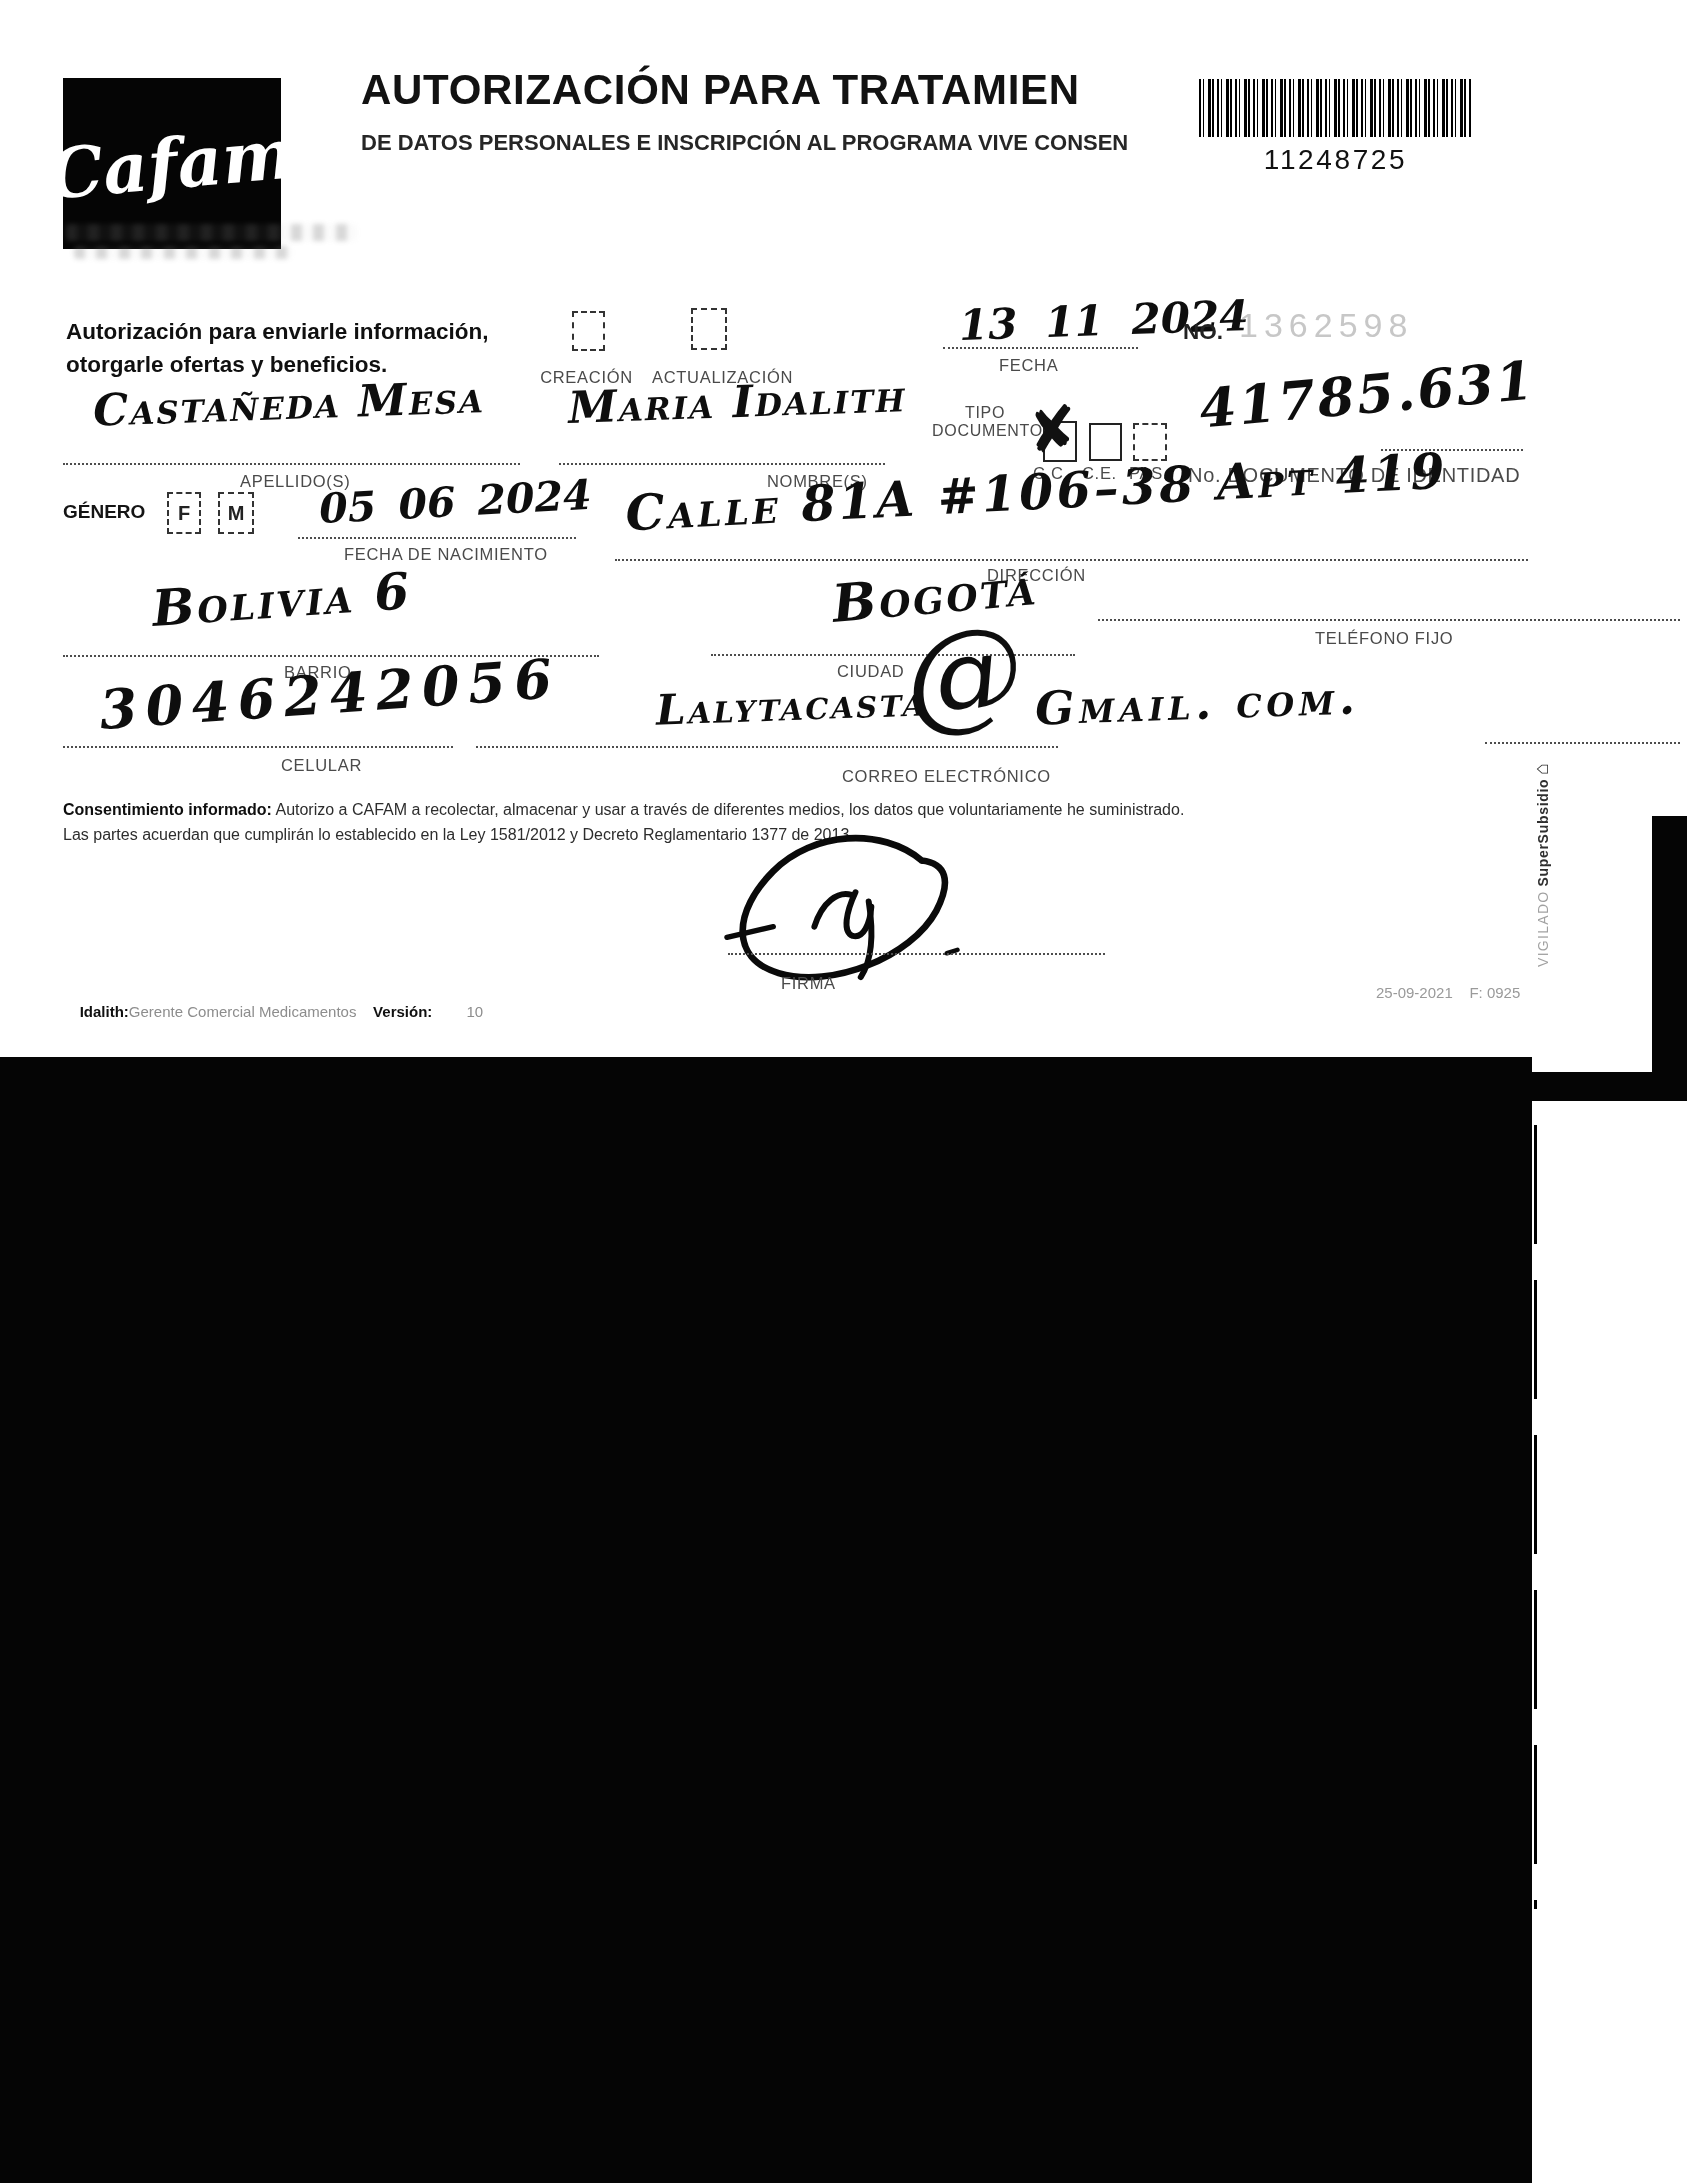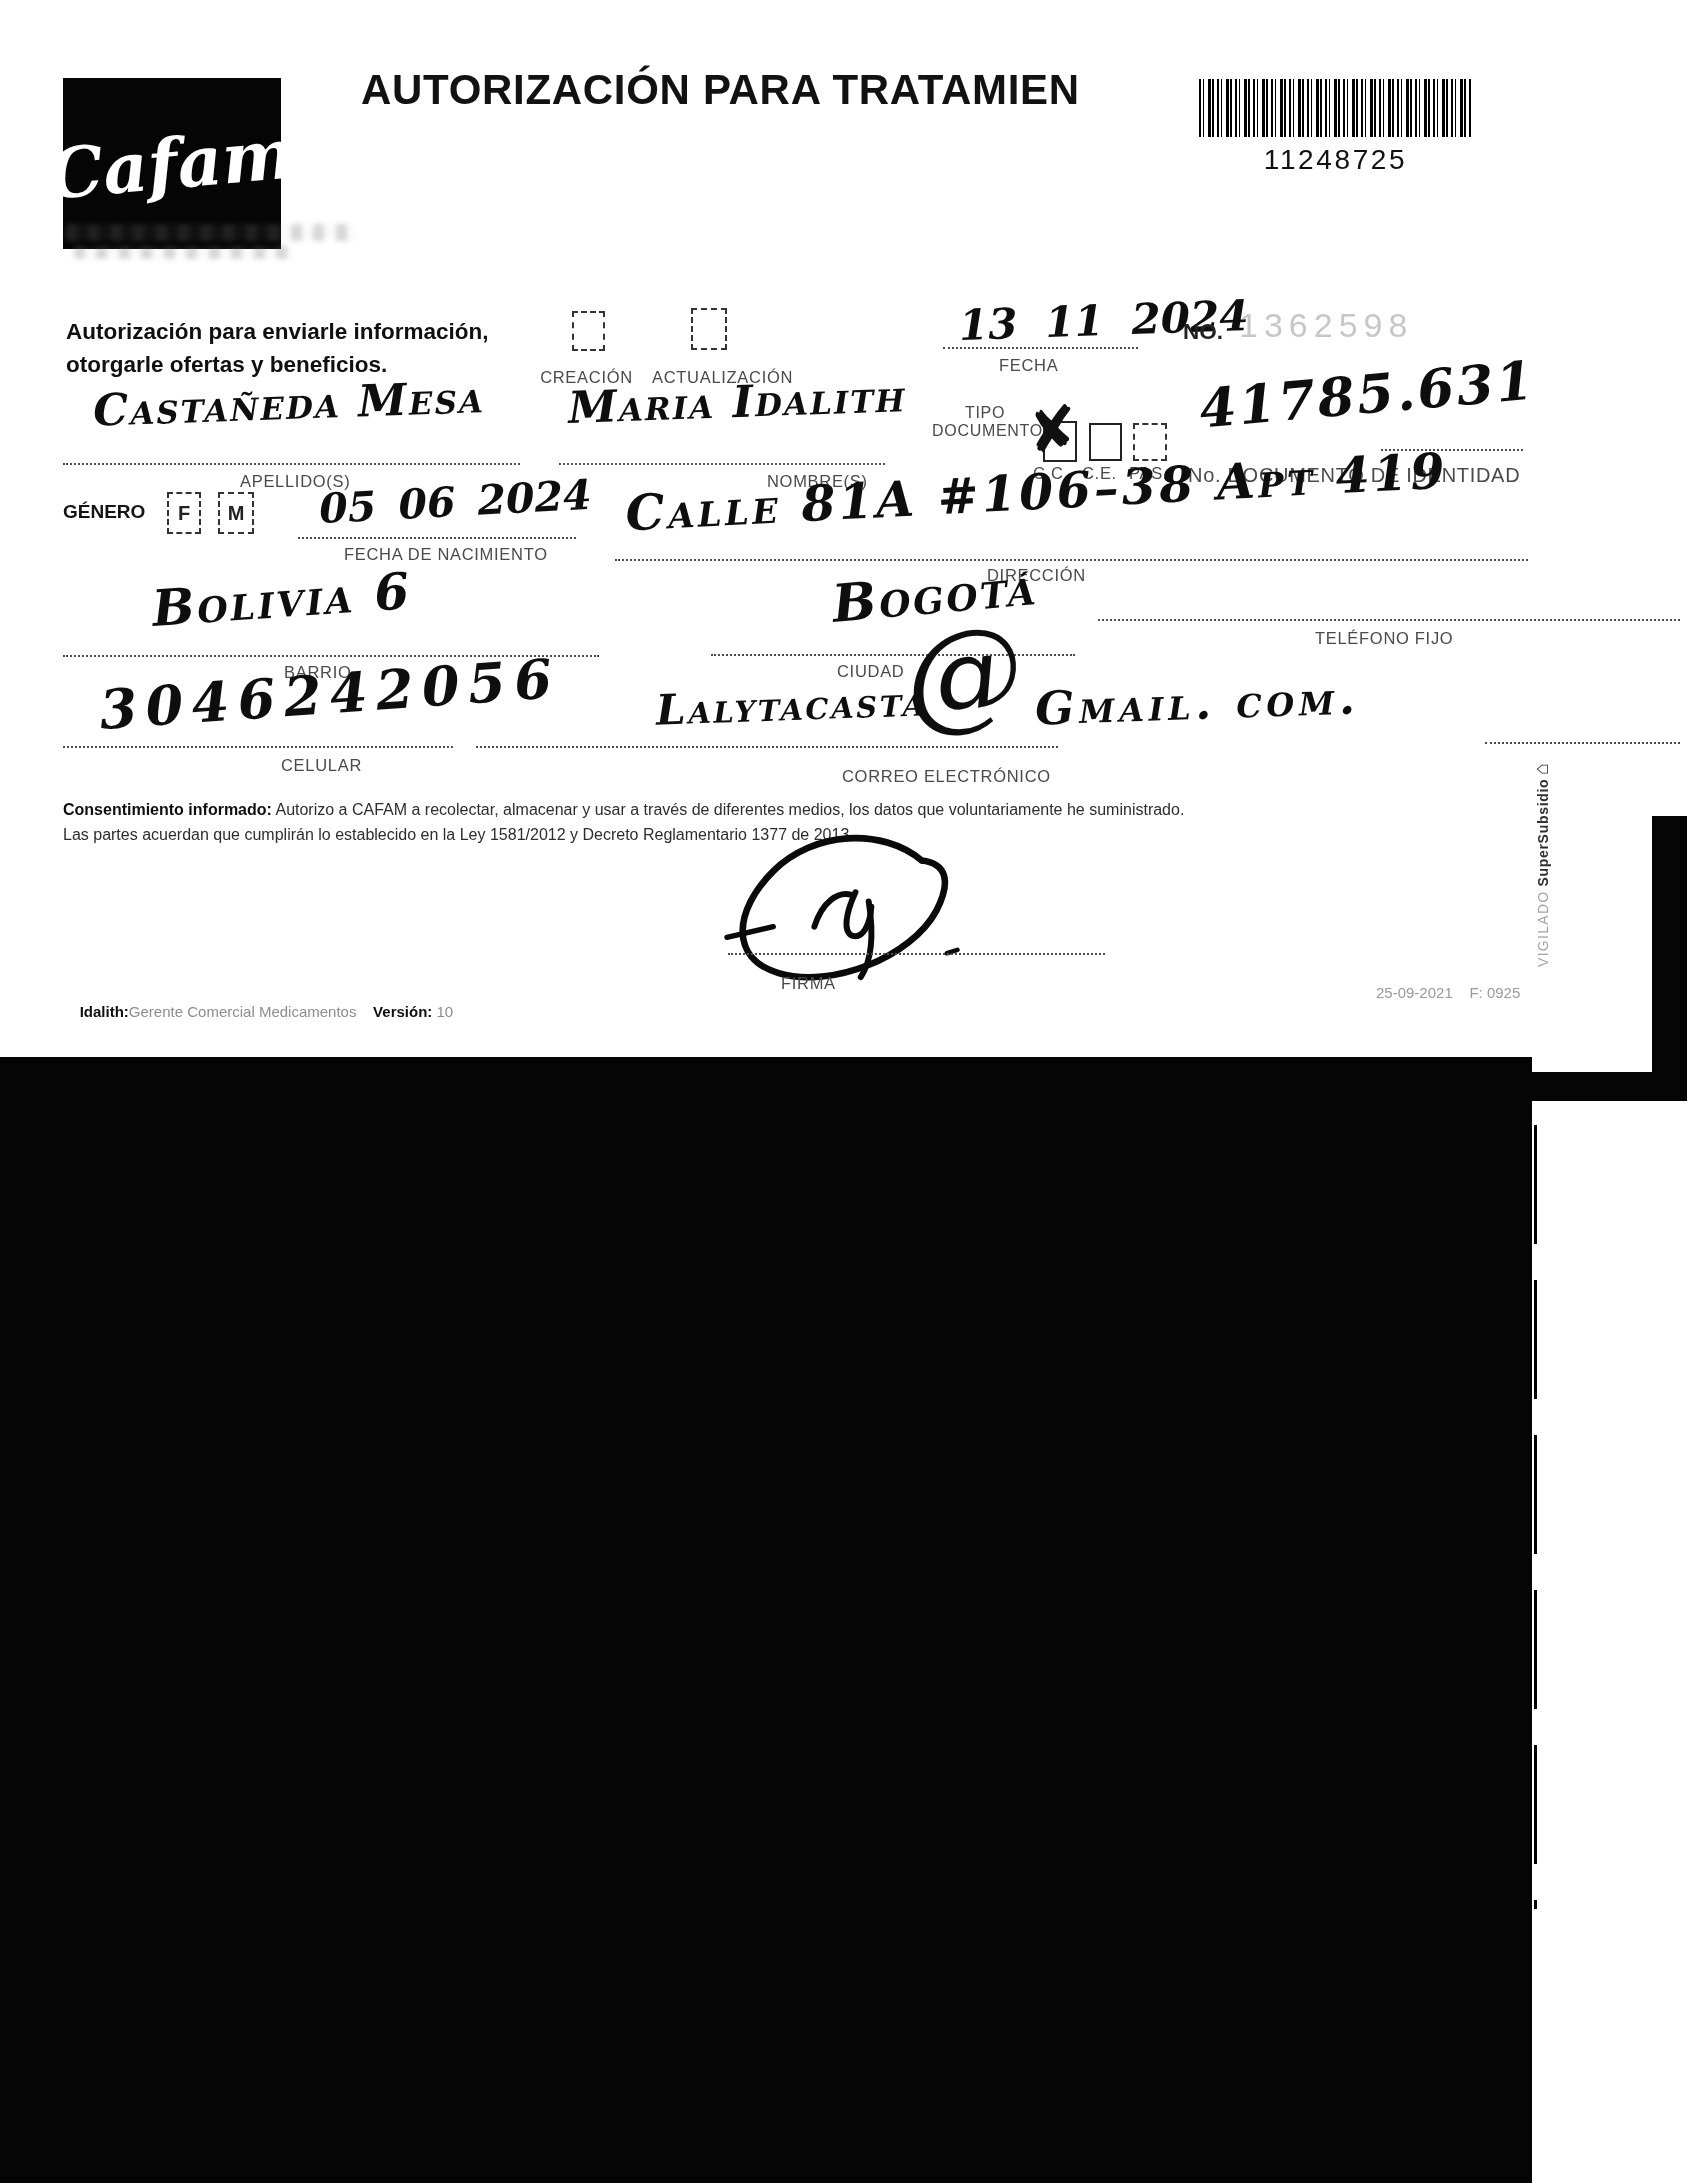--- a/index.html
+++ b/index.html
@@ -26,20 +26,21 @@
 <div id="page">
 
   <div class="abs blackfill" style="left:63px;top:78px;width:218px;height:171px;display:flex;align-items:center;justify-content:center;">
     <span style="font-family:'DejaVu Serif',serif;font-style:italic;font-weight:700;font-size:69px;color:#fff;transform:rotate(-5deg);">Cafam</span>
   </div>
 
   <div class="abs ghostbar" style="left:66px;top:224px;width:291px;height:17px;"></div>
   <div class="abs ghostbar" style="left:74px;top:246px;width:218px;height:13.2px;"></div>
 
   <div class="abs" style="left:361px;top:66px;font-size:42px;font-weight:800;color:#121212;white-space:nowrap;letter-spacing:0.7px;">AUTORIZACIÓN PARA TRATAMIEN</div>
+  <div class="abs" style="left:361px;top:130px;font-size:22px;font-weight:700;color:#262626;white-space:nowrap;">DE DATOS PERSONALES E INSCRIPCIÓN AL PROGRAMA VIVE CONSEN</div>
 
   <div class="abs" style="left:1199px;top:79px;width:273px;height:58px;background:repeating-linear-gradient(90deg,#000 0 2px,#fff 2px 4px,#000 4px 5.3px,#fff 5.3px 8.6px,#000 8.6px 12px,#fff 12px 13.2px,#000 13.2px 14.6px,#fff 14.6px 18px);"></div>
   <div class="abs" style="left:1199px;top:144px;width:273px;text-align:center;font-size:28px;letter-spacing:2.6px;color:#111;">11248725</div>
 
   <div class="abs" style="left:66px;top:316px;font-size:22.5px;font-weight:700;color:#101010;line-height:1.45;">
     <div>Autorización para enviarle información,</div>
     <div>otorgarle ofertas y beneficios.</div>
   </div>
 
   <div class="abs box" style="left:572px;top:311px;width:29px;height:36px;"></div>
@@ -127,21 +128,21 @@
       <path d="M150 152 C 162 114, 186 98, 206 104" stroke-width="9"></path>
       <path d="M212 100 C 198 130, 192 160, 208 166 C 224 170, 234 148, 236 122" stroke-width="9"></path>
       <path d="M232 114 C 240 164, 236 204, 220 228" stroke-width="9"></path>
       <path d="M350 192 l 16 -5" stroke-width="7"></path>
     </g>
   </svg>
   <div class="abs dotline" style="left:728px;top:953px;width:377px;"></div>
   <div class="abs flabel" style="left:781px;top:974px;">FIRMA</div>
 
   <div class="abs" style="left:63px;top:986px;font-size:15px;white-space:pre;">
-    <span style="font-weight:800;color:#101010;">Idalith:</span><span style="color:#8d8d8d;">Gerente Comercial Medicamentos</span><span>    </span><span style="font-weight:800;color:#101010;">Versión:</span><span> </span><span style="color:#8d8d8d;">10</span>
+    <span style="font-weight:800;color:#101010;">Idalith:</span><span style="color:#8d8d8d;">Gerente Comercial Medicamentos</span><span>    </span><span style="font-weight:800;color:#101010;">Versión:</span><span> </span><span style="color:#8d8d8d;margin-left:30px;">10</span>
   </div>
   <div class="abs" style="left:1376px;top:984px;font-size:15px;color:#9a9a9a;white-space:pre;">25-09-2021    F: 0925</div>
 
   <div class="abs" style="left:1530px;top:967px;transform:rotate(-90deg);transform-origin:0 0;white-space:nowrap;font-size:14px;color:#2f2f2f;">
     <span style="opacity:.45;letter-spacing:1.3px;">VIGILADO</span>
     <span style="font-weight:700;letter-spacing:0.7px;">SuperSubsidio</span>
     <span style="font-size:20px;font-weight:700;">⌂</span>
   </div>
 
   <div class="abs blackfill" style="left:0;top:1057px;width:1532px;height:1126px;"></div>

